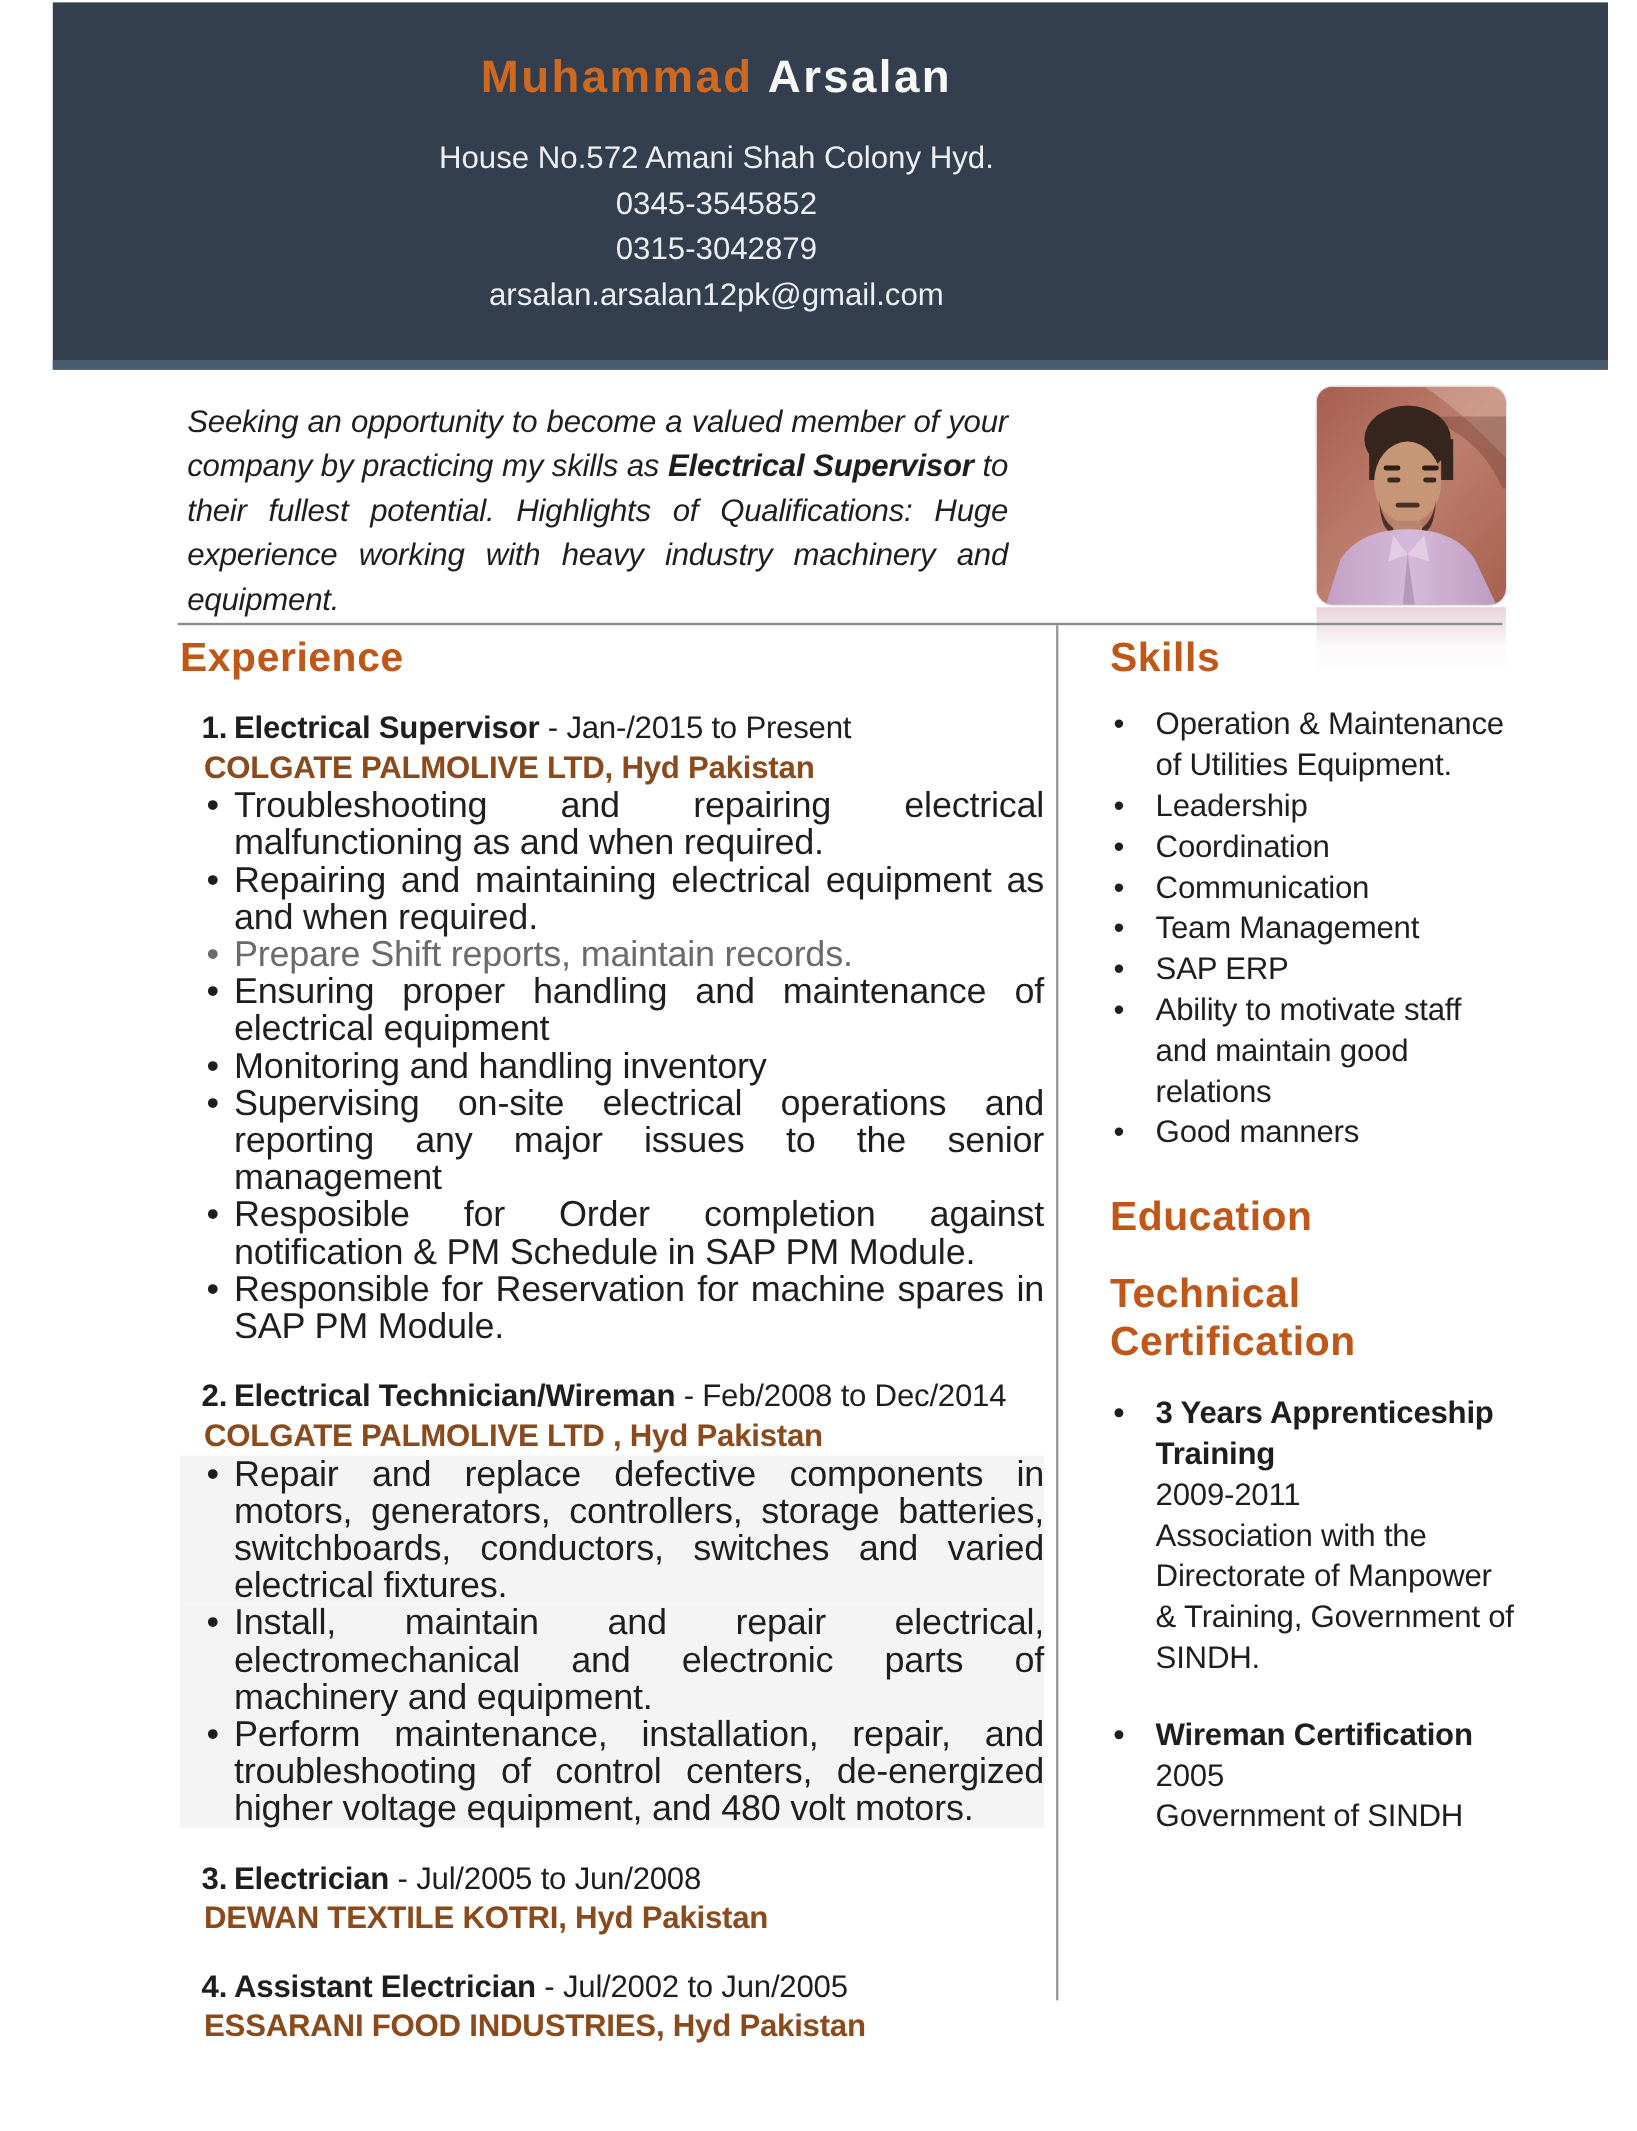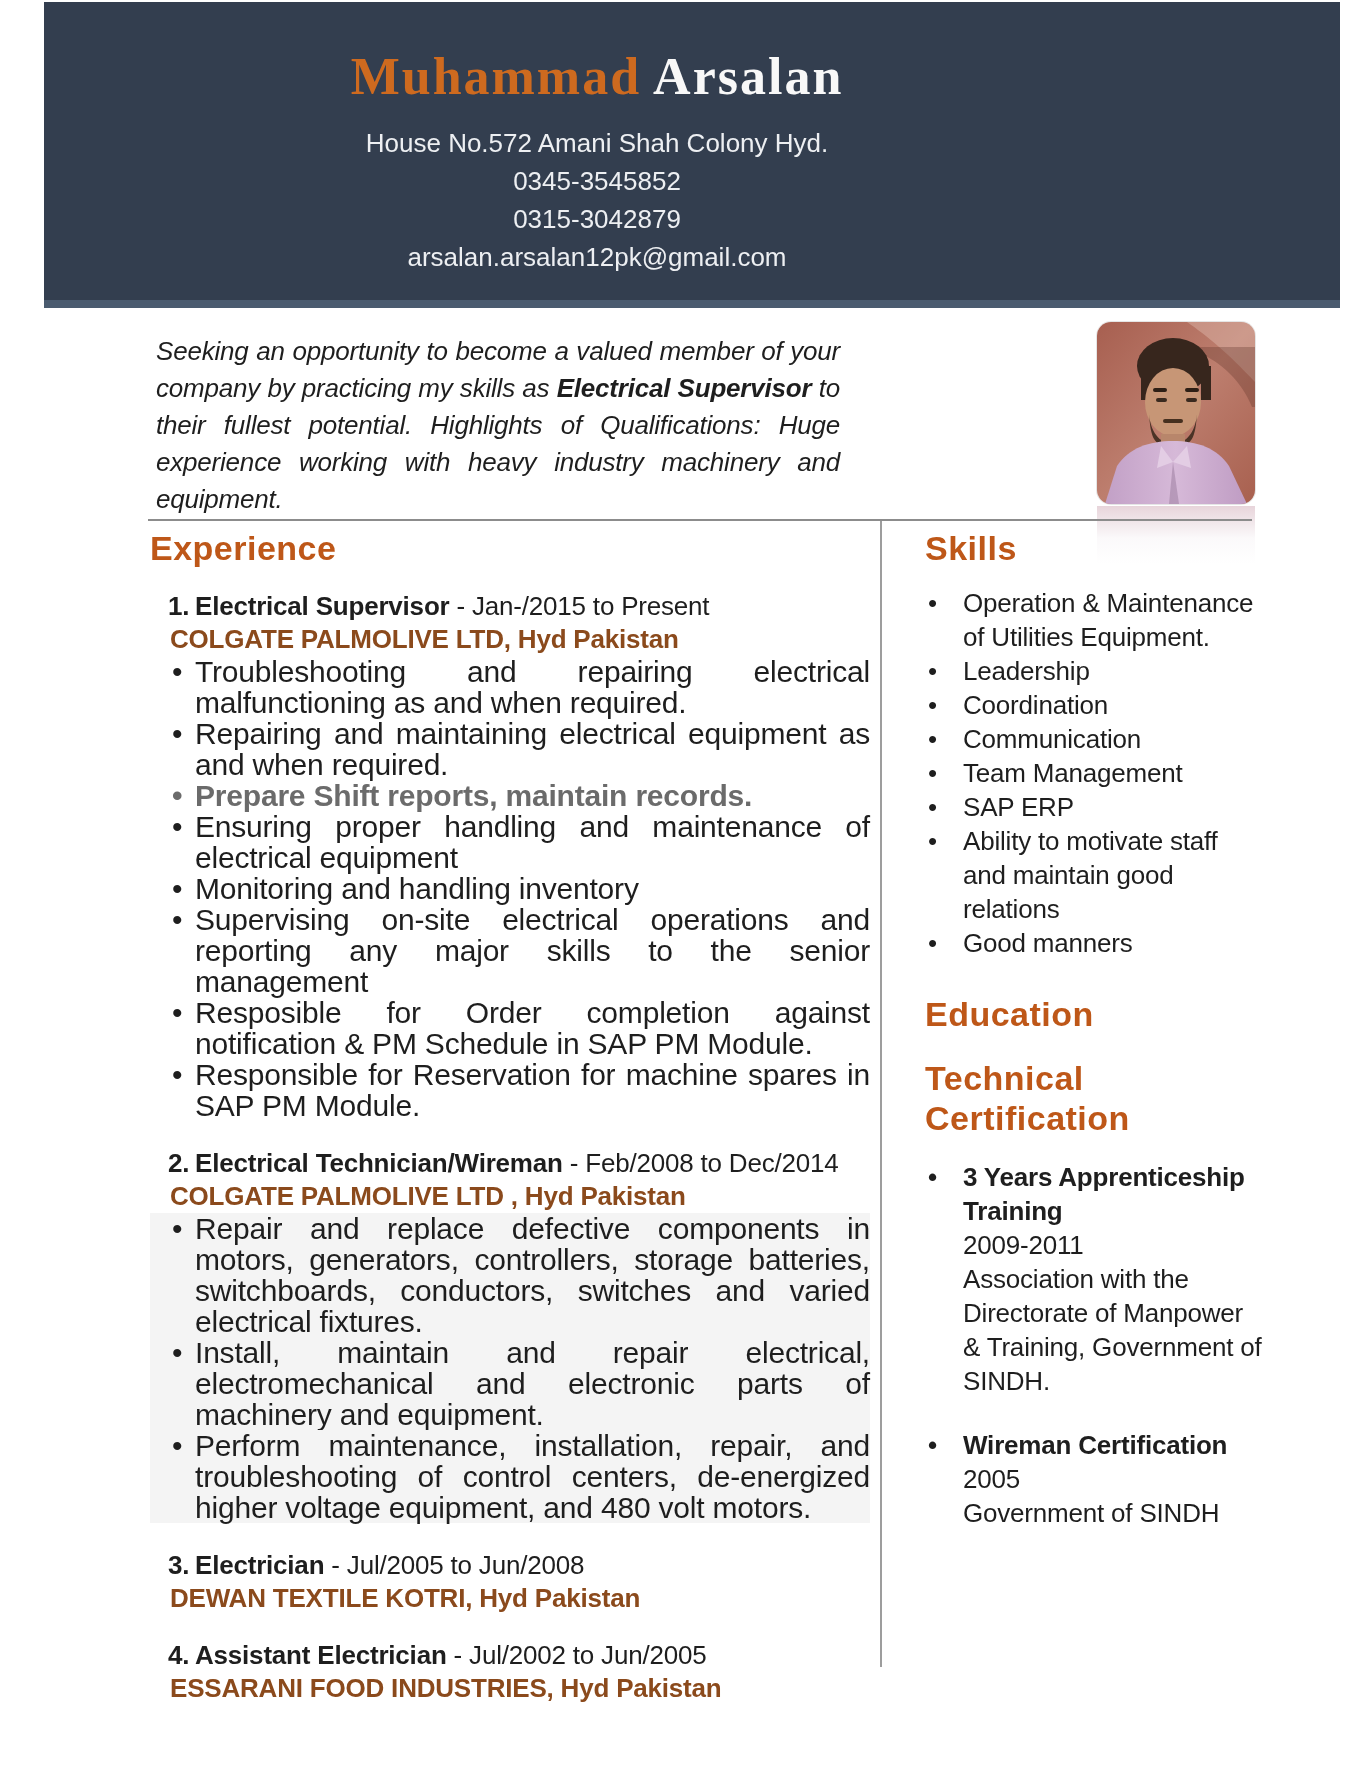--- a/index.html
+++ b/index.html
@@ -9,22 +9,22 @@
     color:var(--body,#1e1e1e);
   }
   
   .band {
     position:absolute; left:44px; top:2px; width:1296px; height:298px;
     background:var(--header_bg,#333E4F);
     border-bottom:8px solid var(--header_border,#4A5B6F);
   }
   .band-inner { position:absolute; left:0; top:0; width:1106px; text-align:center; padding-top:32px; }
   .name {
-    margin:12px; font-size:52px; line-height:62px; font-weight:bold; letter-spacing:2px;
-    font-family:Liberation Serif, serif;
+    margin:0; font-size:38px; line-height:62px; font-weight:bold; letter-spacing:2px;
+    font-family:Liberation Sans, sans-serif;
   }
   .name .fn { color:var(--name_orange,#CE6A1F); margin-right:12px; }
   .name .ln { color:var(--name_text,#F8F8F8); }
   .contact { margin-top:16px; color:var(--contact_text,#EDEFF2); font-size:26px; line-height:38px; }
   
   .summary {
     position:absolute; left:156px; top:333px; width:684px;
     font-size:26px; line-height:37px; text-align:justify; letter-spacing:-0.2px;font-style:italic;
   }
   .photo {
@@ -52,21 +52,21 @@
   .job-title { padding-left:18px; font-size:26px; line-height:33px; letter-spacing:-0.2px; }
   .job-title .num { display:inline-block; width:27px; font-weight:bold; }
   .job-title .role { font-weight:bold; }
   .company { padding-left:20px; font-size:26px; line-height:33px; font-weight:bold; color:var(--company,#8B4A1C); letter-spacing:-0.2px; }
   ul.bullets { margin:0; padding:0; list-style:none; }
   .blt {
     position:relative; padding-left:45px; font-size:30px; line-height:31px;
     text-align:justify; letter-spacing:-0.2px;
   }
   .blt::before { content:"\2022"; position:absolute; left:22px; top:0; }
-  .blt.muted { color:var(--muted,#6B6B6B);font-weight:bold; }
+  .blt.muted { color:var(--muted,#6B6B6B); }
   .blt.hl { background:var(--hl_bg,#F4F4F4); }
   
   .right-col { position:absolute; left:925px; top:528px; width:340px; }
   ul.skills { margin:18px 0 0 0; padding:0; list-style:none; font-size:26px; line-height:34px; letter-spacing:-0.2px; }
   .rblt { position:relative; padding-left:38px; }
   .rblt::before { content:"\2022"; position:absolute; left:3px; top:0; }
   .edu-heading { margin-top:34px; }
   .cert-heading { margin-top:24px; }
   .rentry { margin-top:22px; font-size:26px; line-height:34px; letter-spacing:-0.2px; }
   .rentry.gap { margin-top:30px; }
@@ -136,21 +136,21 @@
 
     <article class="job first">
       <div class="job-title"><span class="num">1.</span><span class="role">Electrical Supervisor</span> <span class="dates">- Jan-/2015 to Present</span></div>
       <div class="company">COLGATE PALMOLIVE LTD, Hyd Pakistan</div>
       <ul class="bullets">
         <li class="blt">Troubleshooting and repairing electrical malfunctioning as and when required.</li>
         <li class="blt">Repairing and maintaining electrical equipment as and when required.</li>
         <li class="blt muted">Prepare Shift reports, maintain records.</li>
         <li class="blt">Ensuring proper handling and maintenance of electrical equipment</li>
         <li class="blt">Monitoring and handling inventory</li>
-        <li class="blt">Supervising on-site electrical operations and reporting any major skills to the senior management</li>
+        <li class="blt">Supervising on-site electrical operations and reporting any major issues to the senior management</li>
         <li class="blt">Resposible for Order completion against notification &amp; PM Schedule in SAP PM Module.</li>
         <li class="blt">Responsible for  Reservation for machine spares in SAP PM Module.</li>
       </ul>
     </article>
 
     <article class="job">
       <div class="job-title"><span class="num">2.</span><span class="role">Electrical Technician/Wireman</span> <span class="dates">- Feb/2008 to Dec/2014</span></div>
       <div class="company">COLGATE PALMOLIVE LTD , Hyd Pakistan</div>
       <ul class="bullets">
         <li class="blt hl">Repair and replace defective components in motors, generators, controllers, storage batteries, switchboards, conductors, switches and varied electrical fixtures.</li>

